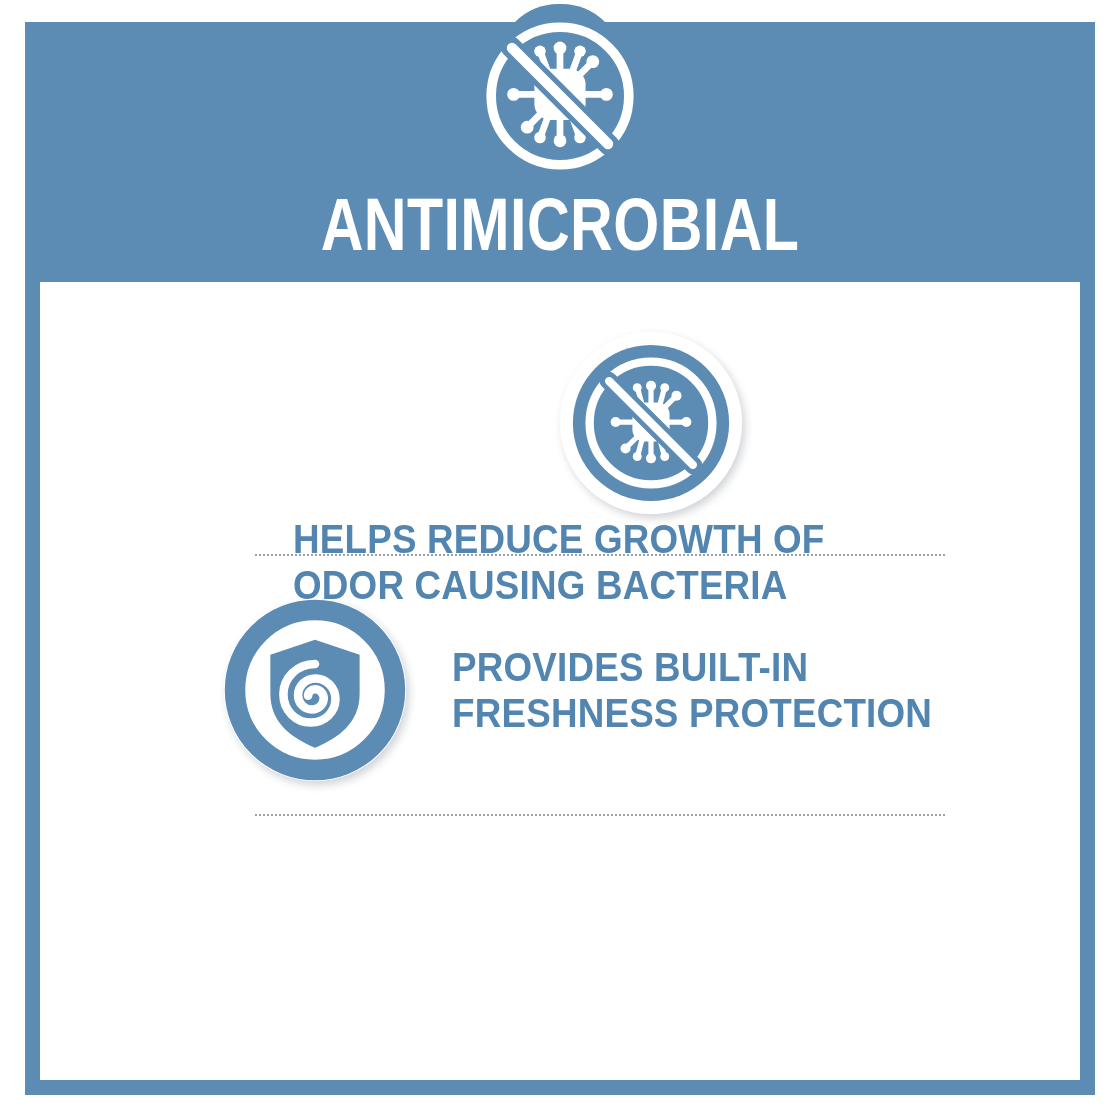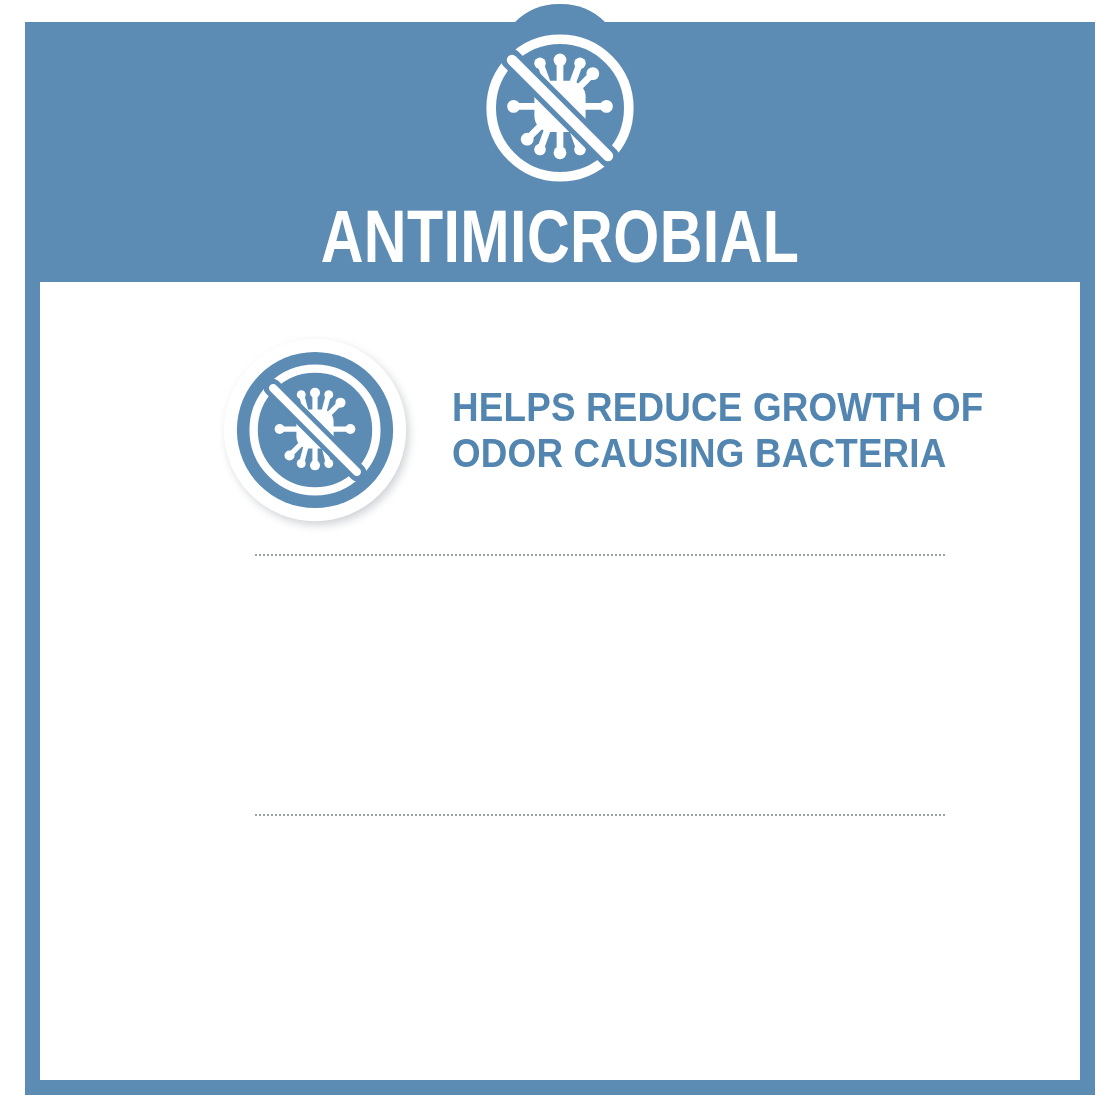--- a/index.html
+++ b/index.html
@@ -41,21 +41,21 @@
     width: 124px;
     height: 60px;
     background: #5c8cb4;
     border-radius: 62px 62px 0 0;
   }
 
   
   .header {
     position: absolute;
     left: 25px;
-    top: 20px;
+    top: 8px;
     width: 1070px;
     height: 278px;
   }
   .header-emblem {
     position: absolute;
     left: 50%;
     top: 8px;
     transform: translateX(-50%);
     width: 160px;
     height: 160px;
@@ -89,21 +89,21 @@
 
   
   .feature-row {
     position: absolute;
     left: 0;
     width: 1040px;
     height: 200px;
     display: flex;
     align-items: center;
   }
-  .row-1 { top: 48px; }
+  .row-1 { top: 48px; flex-direction: column; }
   .row-2 { top: 308px; }
   .row-3 { top: 568px; }
 
   .icon-slot {
     position: relative;
     width: 186px;
     height: 186px;
     margin-left: 182px;
     flex: 0 0 186px;
     filter: drop-shadow(3px 4px 4px rgba(120,130,140,0.35));
@@ -232,18 +232,30 @@
           <line x1="27" y1="27" x2="73" y2="73" stroke="#5c8cb4" stroke-width="9.5" stroke-linecap="round"></line>
           <line x1="27.5" y1="27.5" x2="72.5" y2="72.5" stroke="#ffffff" stroke-width="4.5" stroke-linecap="round"></line>
         </svg>
       </div>
       <div class="feature-text">HELPS REDUCE GROWTH OF
 ODOR CAUSING BACTERIA</div>
     </div>
 
     <div class="divider div-1"></div>
 
+    <div class="feature-row row-2">
+      <div class="icon-slot">
+        <svg viewBox="0 0 100 100" aria-hidden="true">
+          <circle cx="50" cy="50" r="49" fill="#ffffff"></circle>
+          <circle cx="50" cy="50" r="43" fill="none" stroke="#5c8cb4" stroke-width="11"></circle>
+          <path d="M50 23 L74 31 V52 C74 68 62 76 50 81 C38 76 26 68 26 52 V31 Z" fill="#5c8cb4"></path>
+          <path d="M50 36c-9.5 0-17 7.3-17 16.3 0 8.6 6.6 15.2 14.8 15.2 7.4 0 13.2-5.6 13.2-12.6 0-6.2-4.8-11.1-10.8-11.1-5.2 0-9.3 4-9.3 9 0 4.3 3.3 7.7 7.5 7.7 3.5 0 6.3-2.7 6.3-6 0-2.7-2.1-4.9-4.7-4.9-2 0-3.7 1.5-3.7 3.5" fill="none" stroke="#ffffff" stroke-width="4.6" stroke-linecap="round"></path>
+        </svg>
+      </div>
+      <div class="feature-text">PROVIDES BUILT-IN
+FRESHNESS PROTECTION</div>
+    </div>
 
     <div class="divider div-2"></div>
 
 
   </div>
 </div>
 
 </body></html>

